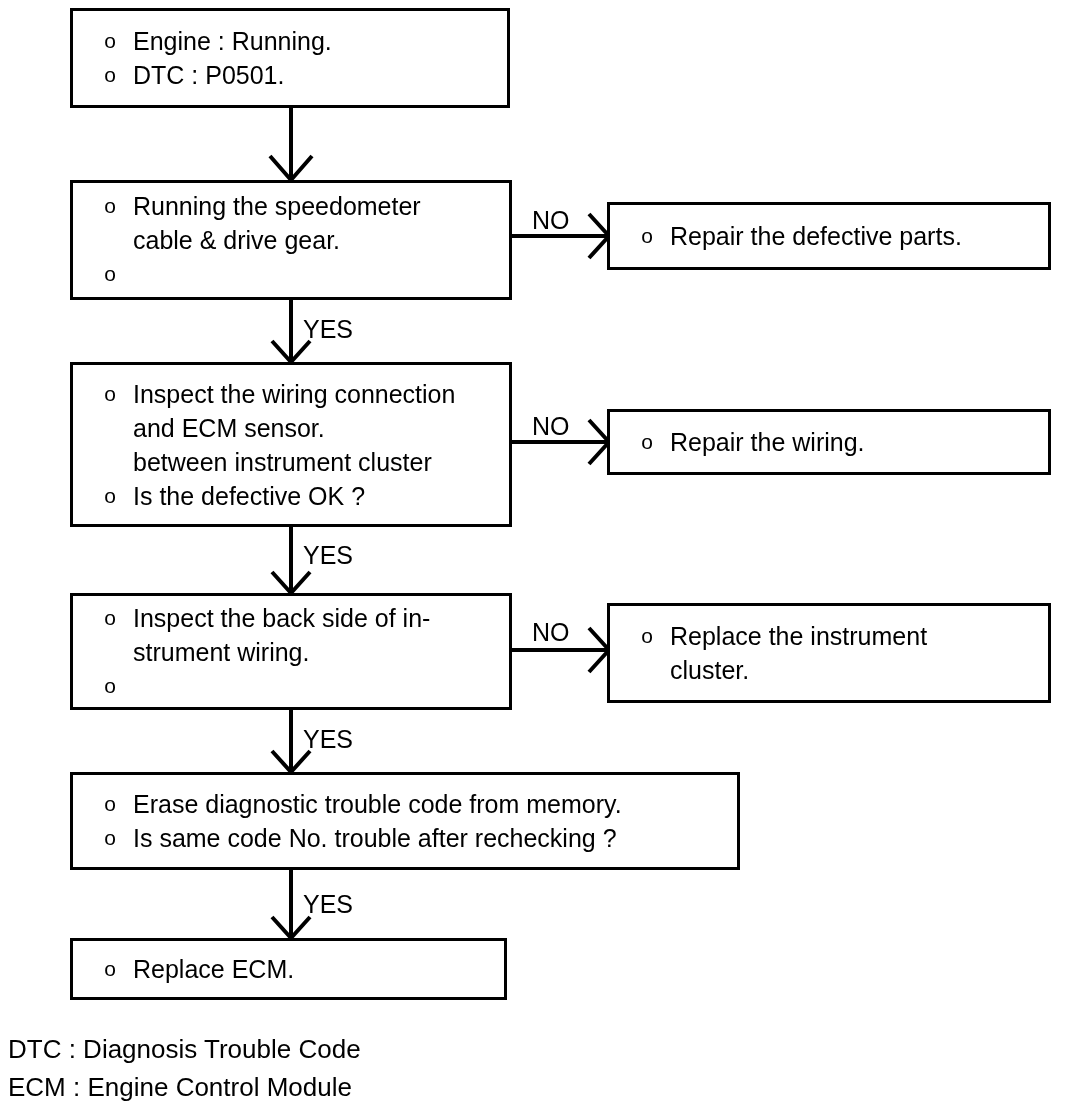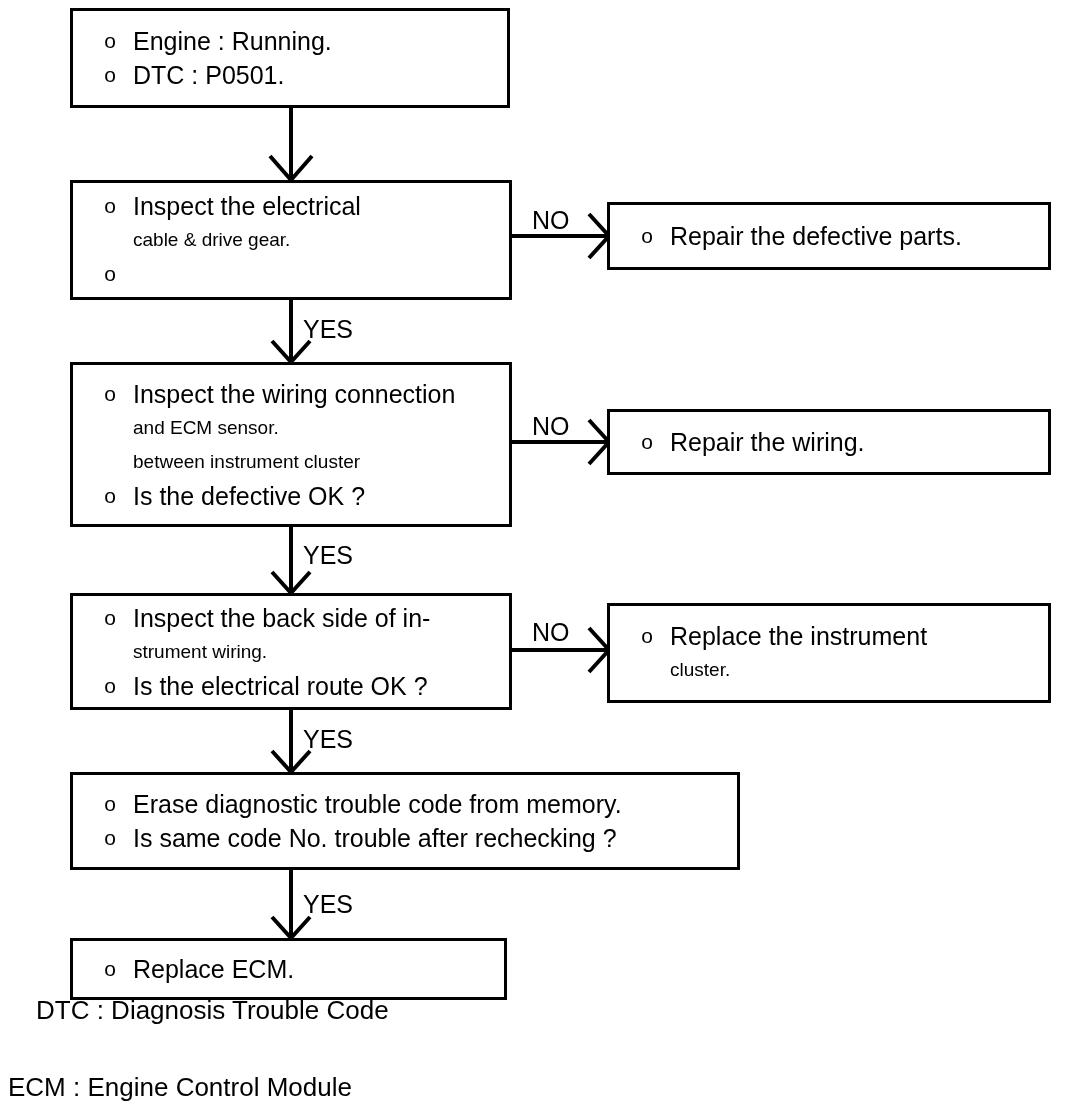--- a/index.html
+++ b/index.html
@@ -48,21 +48,21 @@
     flex: 0 0 46px;
     text-align: center;
     font-size: 21px;
     line-height: 34px;
   }
   .bullet-text {
     flex: 1 1 auto;
   }
   .cont-row {
     display: flex;
-    font-size: 19px;
+    font-size: 25px;
     line-height: 34px;
     white-space: pre;
   }
   .cont-row .bullet-mark {
     visibility: hidden;
   }
   .edge-label {
     position: absolute;
     font-size: 25px;
     line-height: 28px;
@@ -129,21 +129,21 @@
         <span class="bullet-mark">o</span>
         <span class="bullet-text">DTC : P0501.</span>
       </div>
     </div>
   </div>
 
   <div class="box" style="left:70px; top:180px; width:442px; height:120px;">
     <div class="box-inner" style="padding-left:14px;">
       <div class="bullet-row">
         <span class="bullet-mark">o</span>
-        <span class="bullet-text">Inspect the electrical</span>
+        <span class="bullet-text">Running the speedometer</span>
       </div>
       <div class="cont-row">
         <span class="bullet-mark"></span>
         <span class="bullet-text">cable &amp; drive gear.</span>
       </div>
       <div class="bullet-row">
         <span class="bullet-mark">o</span>
       </div>
     </div>
   </div>
@@ -200,21 +200,20 @@
       <div class="bullet-row">
         <span class="bullet-mark">o</span>
         <span class="bullet-text">Inspect the back side of in-</span>
       </div>
       <div class="cont-row">
         <span class="bullet-mark"></span>
         <span class="bullet-text">strument wiring.</span>
       </div>
       <div class="bullet-row">
         <span class="bullet-mark">o</span>
-        <span class="bullet-text">Is the electrical route OK ?</span>
       </div>
     </div>
   </div>
 
   <div class="edge-label" style="left:532px; top:618px;">NO</div>
 
   <div class="box" style="left:607px; top:603px; width:444px; height:100px;">
     <div class="box-inner" style="padding-left:14px;">
       <div class="bullet-row">
         <span class="bullet-mark">o</span>
@@ -246,16 +245,16 @@
 
   <div class="box" style="left:70px; top:938px; width:437px; height:62px;">
     <div class="box-inner" style="padding-left:14px;">
       <div class="bullet-row">
         <span class="bullet-mark">o</span>
         <span class="bullet-text">Replace ECM.</span>
       </div>
     </div>
   </div>
 
-  <div class="legend" style="left:8px; top:991px;margin-left:28px;">DTC : Diagnosis Trouble Code</div>
+  <div class="legend" style="left:8px; top:1030px;">DTC : Diagnosis Trouble Code</div>
   <div class="legend" style="left:8px; top:1068px;">ECM : Engine Control Module</div>
 
 </div>
 
 </body></html>

